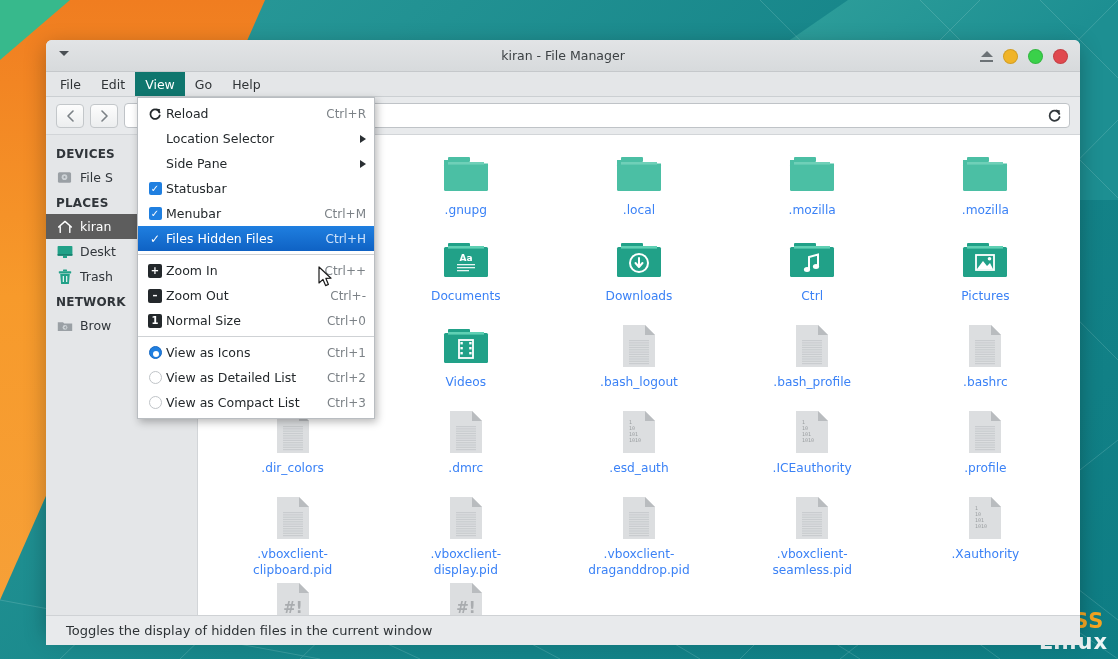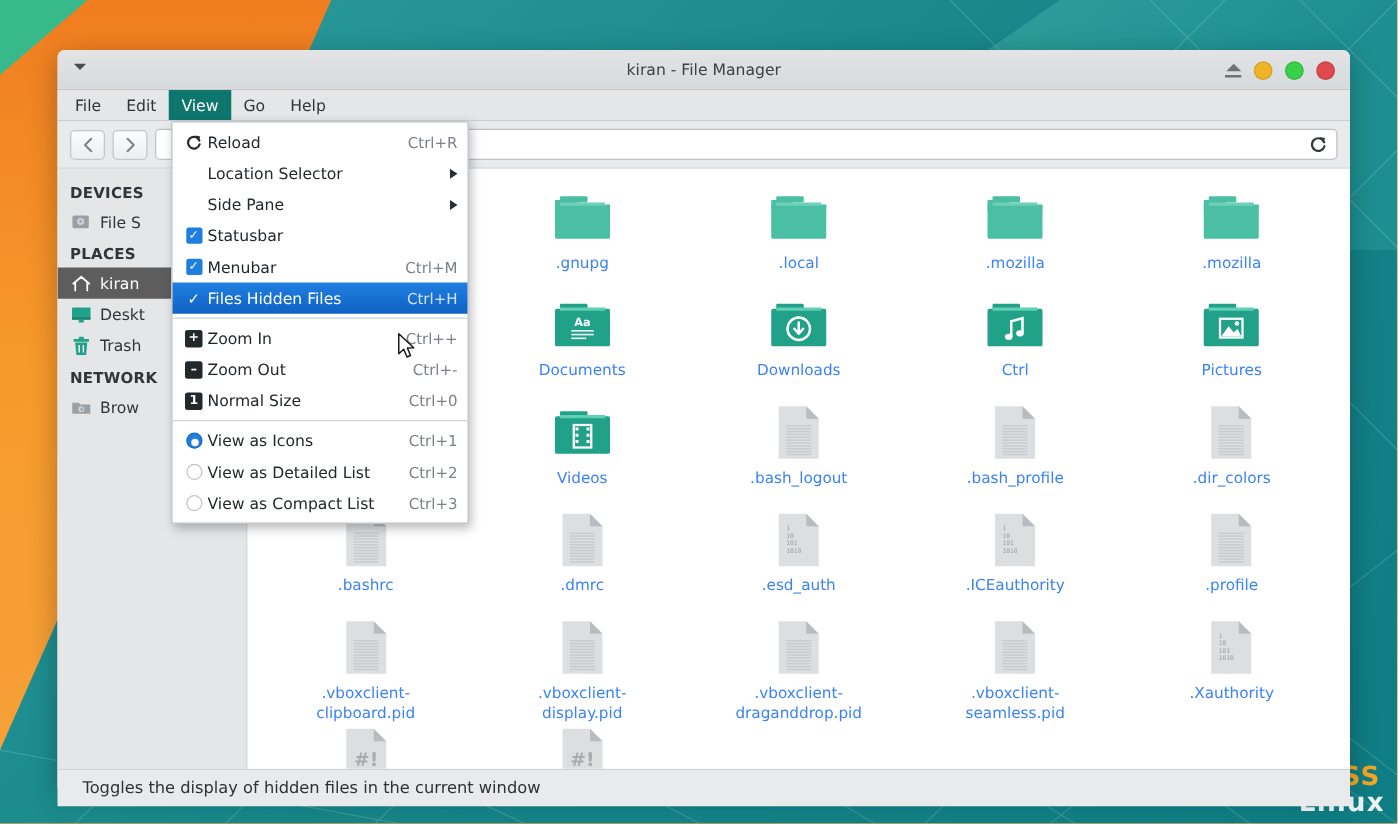--- a/index.html
+++ b/index.html
@@ -525,41 +525,41 @@
                 <rect x="9" y="23.9" width="20" height="1.2" fill="#c9cccf"></rect>
                 <rect x="9" y="26.2" width="20" height="1.2" fill="#c9cccf"></rect>
                 <rect x="9" y="28.5" width="20" height="1.2" fill="#c9cccf"></rect>
                 <rect x="9" y="30.799999999999997" width="20" height="1.2" fill="#c9cccf"></rect>
                 <rect x="9" y="33.099999999999994" width="20" height="1.2" fill="#c9cccf"></rect>
                 <rect x="9" y="35.4" width="20" height="1.2" fill="#c9cccf"></rect>
                 <rect x="9" y="37.7" width="20" height="1.2" fill="#c9cccf"></rect>
                 <rect x="9" y="40" width="20" height="1.2" fill="#c9cccf"></rect>
   </svg>
             </div>
+            <div class="lbl">.bashrc</div>
+          </div>
+          <div class="cell">
+            <div class="icon">
+              <svg width="38" height="46" viewBox="0 0 38 46">
+    <path d="M3 2 h22 l10 10 v32 h-32 Z" fill="#dcdee0"></path>
+    <path d="M25 2 l10 10 h-10 Z" fill="#b9bcbf"></path>
+    <rect x="9" y="17" width="20" height="1.2" fill="#c9cccf"></rect>
+                <rect x="9" y="19.3" width="20" height="1.2" fill="#c9cccf"></rect>
+                <rect x="9" y="21.6" width="20" height="1.2" fill="#c9cccf"></rect>
+                <rect x="9" y="23.9" width="20" height="1.2" fill="#c9cccf"></rect>
+                <rect x="9" y="26.2" width="20" height="1.2" fill="#c9cccf"></rect>
+                <rect x="9" y="28.5" width="20" height="1.2" fill="#c9cccf"></rect>
+                <rect x="9" y="30.799999999999997" width="20" height="1.2" fill="#c9cccf"></rect>
+                <rect x="9" y="33.099999999999994" width="20" height="1.2" fill="#c9cccf"></rect>
+                <rect x="9" y="35.4" width="20" height="1.2" fill="#c9cccf"></rect>
+                <rect x="9" y="37.7" width="20" height="1.2" fill="#c9cccf"></rect>
+                <rect x="9" y="40" width="20" height="1.2" fill="#c9cccf"></rect>
+  </svg>
+            </div>
             <div class="lbl">.dir_colors</div>
-          </div>
-          <div class="cell">
-            <div class="icon">
-              <svg width="38" height="46" viewBox="0 0 38 46">
-    <path d="M3 2 h22 l10 10 v32 h-32 Z" fill="#dcdee0"></path>
-    <path d="M25 2 l10 10 h-10 Z" fill="#b9bcbf"></path>
-    <rect x="9" y="17" width="20" height="1.2" fill="#c9cccf"></rect>
-                <rect x="9" y="19.3" width="20" height="1.2" fill="#c9cccf"></rect>
-                <rect x="9" y="21.6" width="20" height="1.2" fill="#c9cccf"></rect>
-                <rect x="9" y="23.9" width="20" height="1.2" fill="#c9cccf"></rect>
-                <rect x="9" y="26.2" width="20" height="1.2" fill="#c9cccf"></rect>
-                <rect x="9" y="28.5" width="20" height="1.2" fill="#c9cccf"></rect>
-                <rect x="9" y="30.799999999999997" width="20" height="1.2" fill="#c9cccf"></rect>
-                <rect x="9" y="33.099999999999994" width="20" height="1.2" fill="#c9cccf"></rect>
-                <rect x="9" y="35.4" width="20" height="1.2" fill="#c9cccf"></rect>
-                <rect x="9" y="37.7" width="20" height="1.2" fill="#c9cccf"></rect>
-                <rect x="9" y="40" width="20" height="1.2" fill="#c9cccf"></rect>
-  </svg>
-            </div>
-            <div class="lbl">.bashrc</div>
           </div>
           <div class="cell">
             <div class="icon">
               <svg width="38" height="46" viewBox="0 0 38 46">
     <path d="M3 2 h22 l10 10 v32 h-32 Z" fill="#dcdee0"></path>
     <path d="M25 2 l10 10 h-10 Z" fill="#b9bcbf"></path>
     <rect x="9" y="17" width="20" height="1.2" fill="#c9cccf"></rect>
                 <rect x="9" y="19.3" width="20" height="1.2" fill="#c9cccf"></rect>
                 <rect x="9" y="21.6" width="20" height="1.2" fill="#c9cccf"></rect>
                 <rect x="9" y="23.9" width="20" height="1.2" fill="#c9cccf"></rect>

